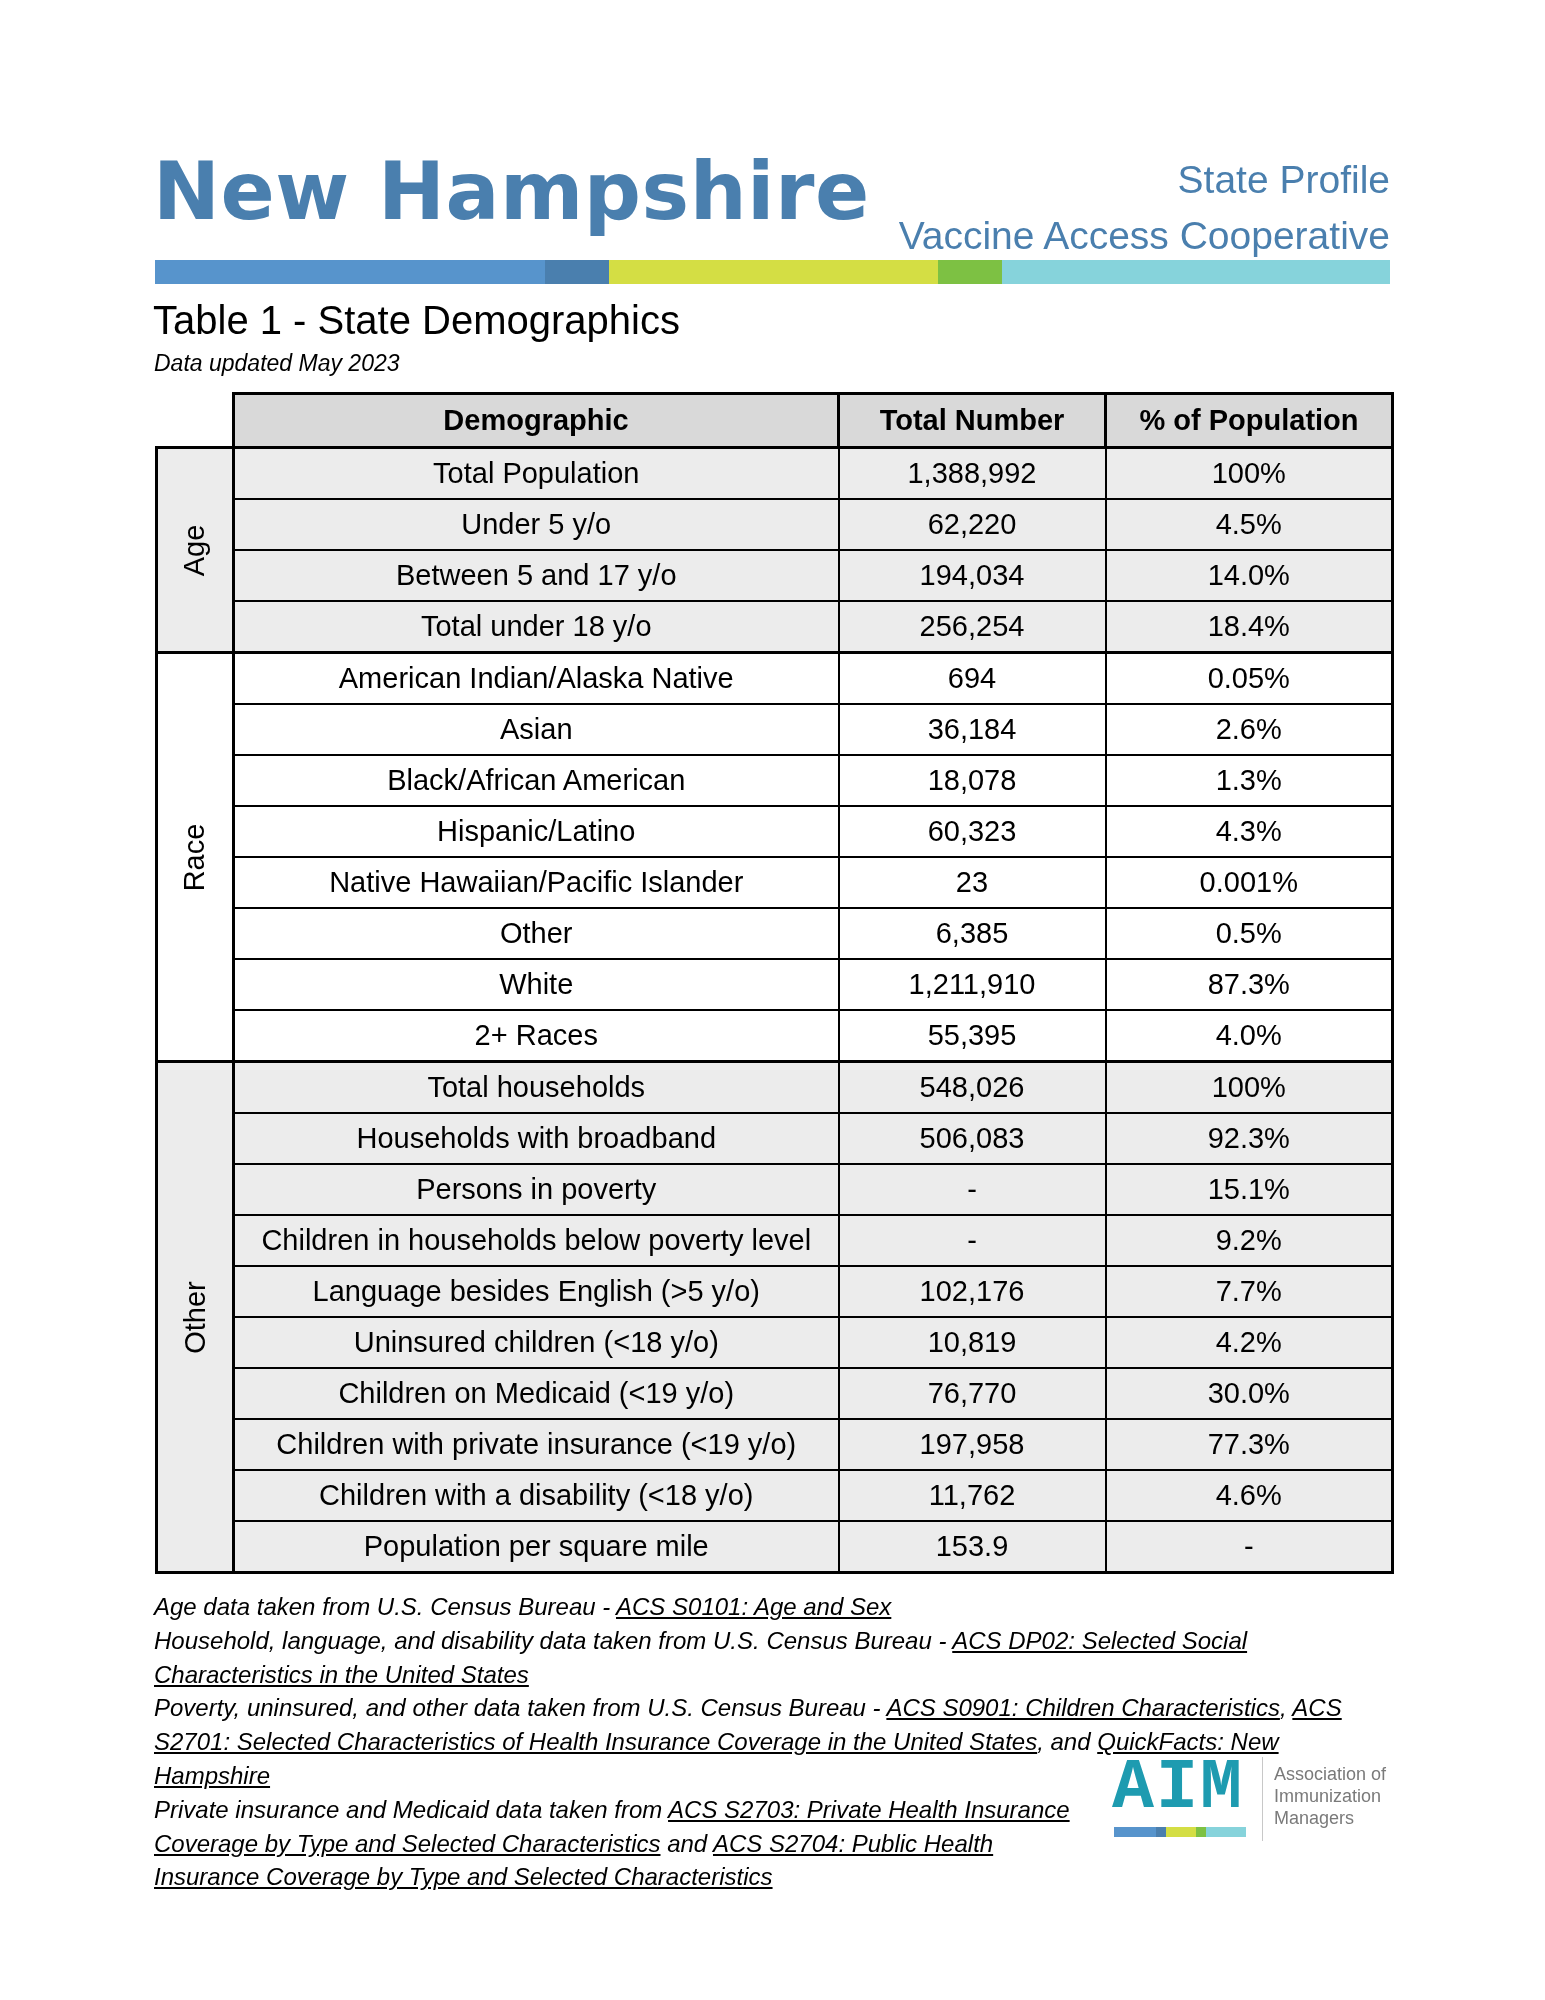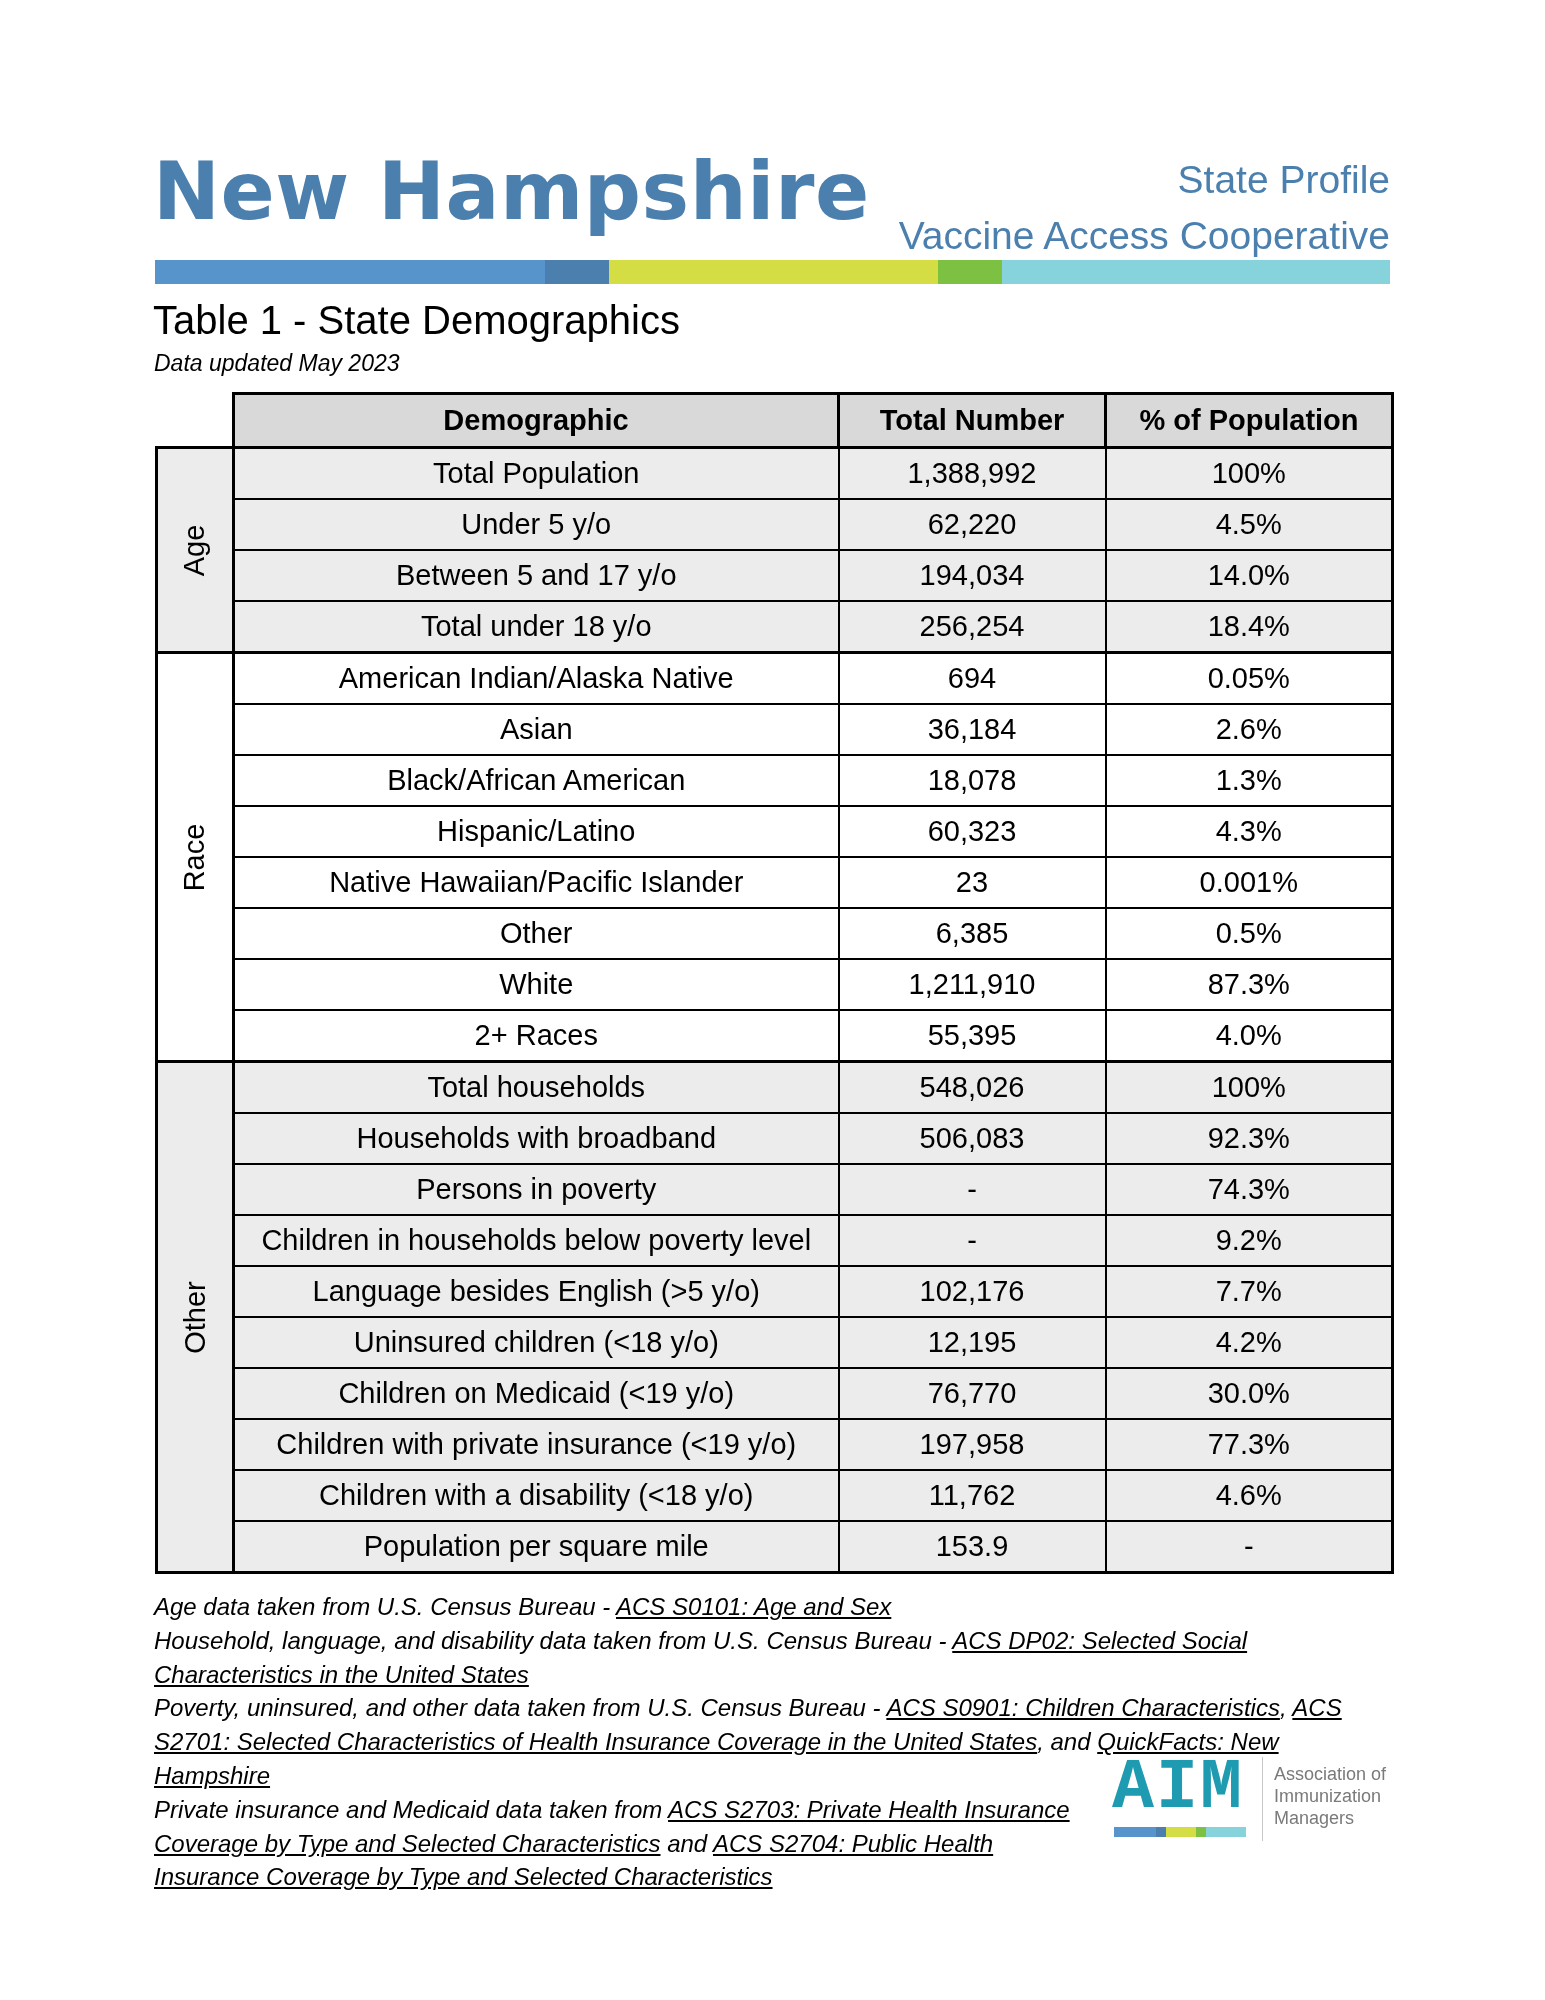--- a/index.html
+++ b/index.html
@@ -140,35 +140,35 @@
           <td class="c3">100%</td>
         </tr>
         <tr class="shade">
           <td class="c1">Households with broadband</td>
           <td class="c2">506,083</td>
           <td class="c3">92.3%</td>
         </tr>
         <tr class="shade">
           <td class="c1">Persons in poverty</td>
           <td class="c2">-</td>
-          <td class="c3">74.3%</td>
+          <td class="c3">15.1%</td>
         </tr>
         <tr class="shade">
           <td class="c1">Children in households below poverty level</td>
           <td class="c2">-</td>
           <td class="c3">9.2%</td>
         </tr>
         <tr class="shade">
           <td class="c1">Language besides English (&gt;5 y/o)</td>
           <td class="c2">102,176</td>
           <td class="c3">7.7%</td>
         </tr>
         <tr class="shade">
           <td class="c1">Uninsured children (&lt;18 y/o)</td>
-          <td class="c2">12,195</td>
+          <td class="c2">10,819</td>
           <td class="c3">4.2%</td>
         </tr>
         <tr class="shade">
           <td class="c1">Children on Medicaid (&lt;19 y/o)</td>
           <td class="c2">76,770</td>
           <td class="c3">30.0%</td>
         </tr>
         <tr class="shade">
           <td class="c1">Children with private insurance (&lt;19 y/o)</td>
           <td class="c2">197,958</td>

